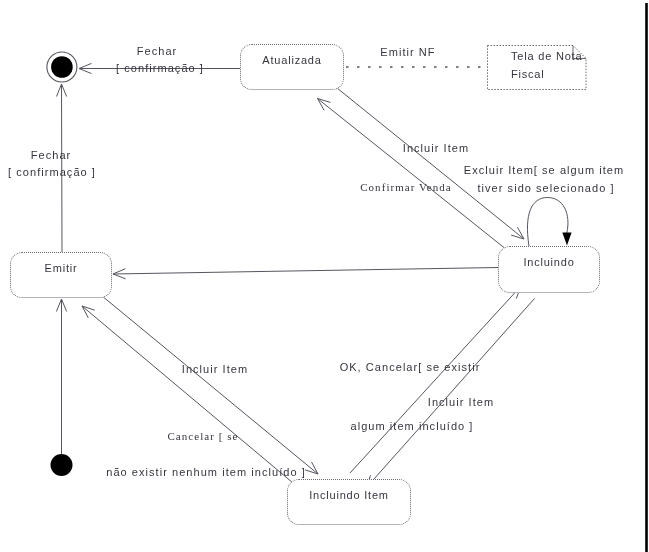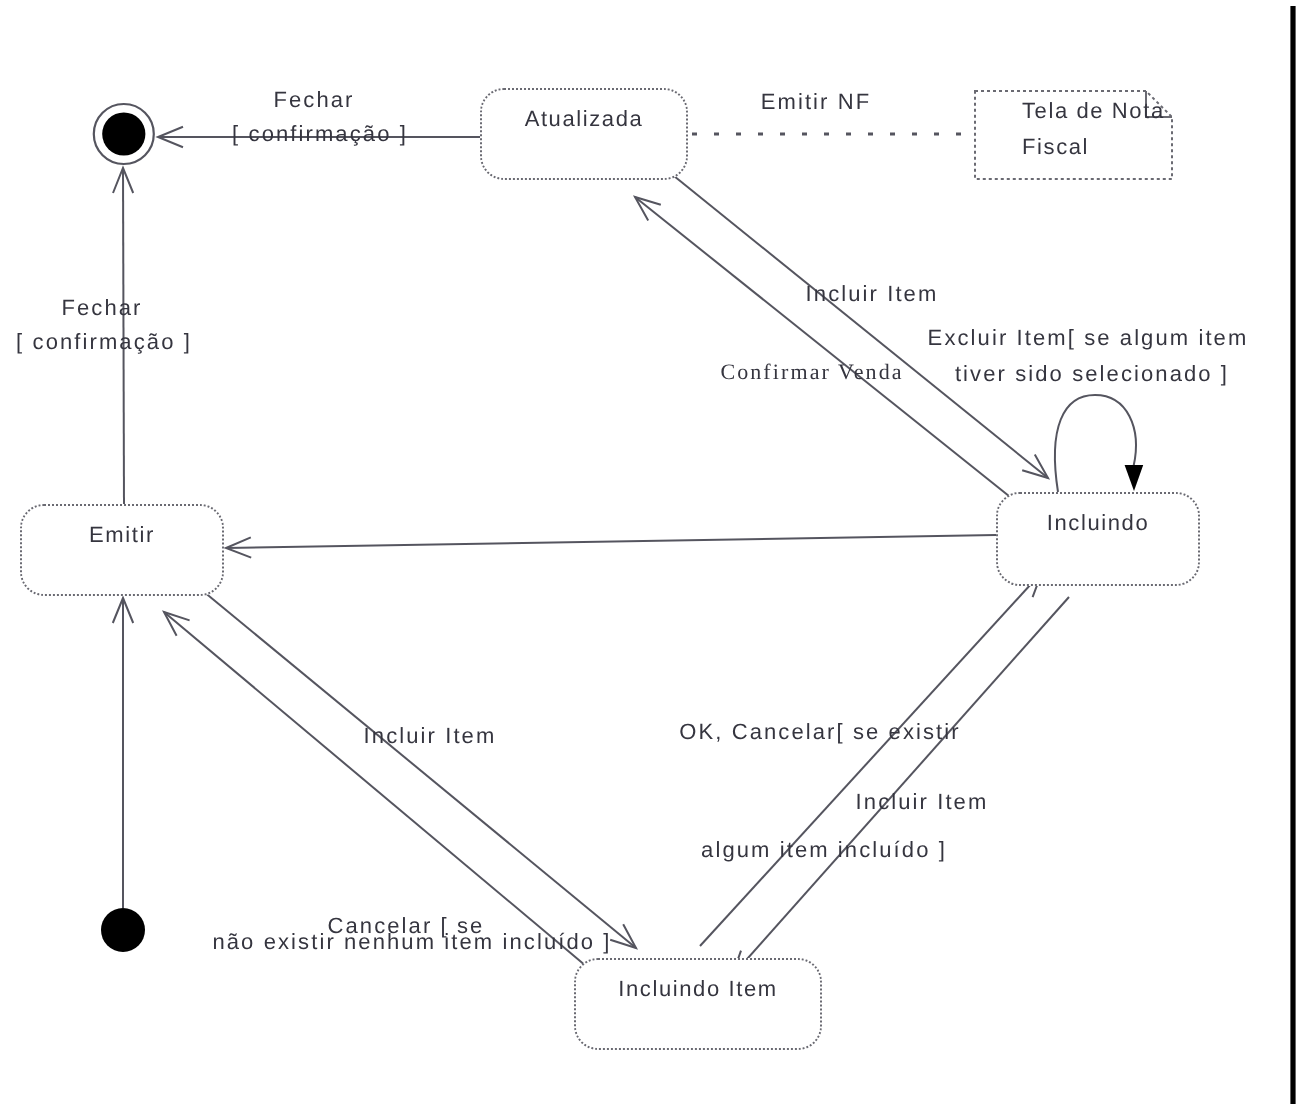--- a/index.html
+++ b/index.html
@@ -135,21 +135,21 @@
   <div class="edge-label" style="left:436px;top:148px;">Incluir Item</div>
 
   <div class="edge-label" style="left:406px;top:187px;font-family:Liberation Serif, serif;">Confirmar Venda</div>
 
   <div class="edge-label" style="left:546px;top:188px;">tiver sido selecionado ]</div>
   <div class="edge-label" style="left:544px;top:170px;">Excluir Item[ se algum item</div>
 
 
   <div class="edge-label" style="left:215px;top:369px;">Incluir Item</div>
 
-  <div class="edge-label" style="left:203px;top:464px;">Cancelar [ se</div>
+  <div class="edge-label" style="left:203px;top:436px;font-family:Liberation Serif, serif;">Cancelar [ se</div>
   <div class="edge-label" style="left:410px;top:367px;">OK, Cancelar[ se existir</div>
 
   <div class="edge-label" style="left:206px;top:472px;">não existir nenhum item incluído ]</div>
   <div class="edge-label" style="left:412px;top:402px;margin-top:24px;">algum item incluído ]</div>
 
   <div class="edge-label" style="left:461px;top:402px;">Incluir Item</div>
 
 </div>
 
 </body></html>

